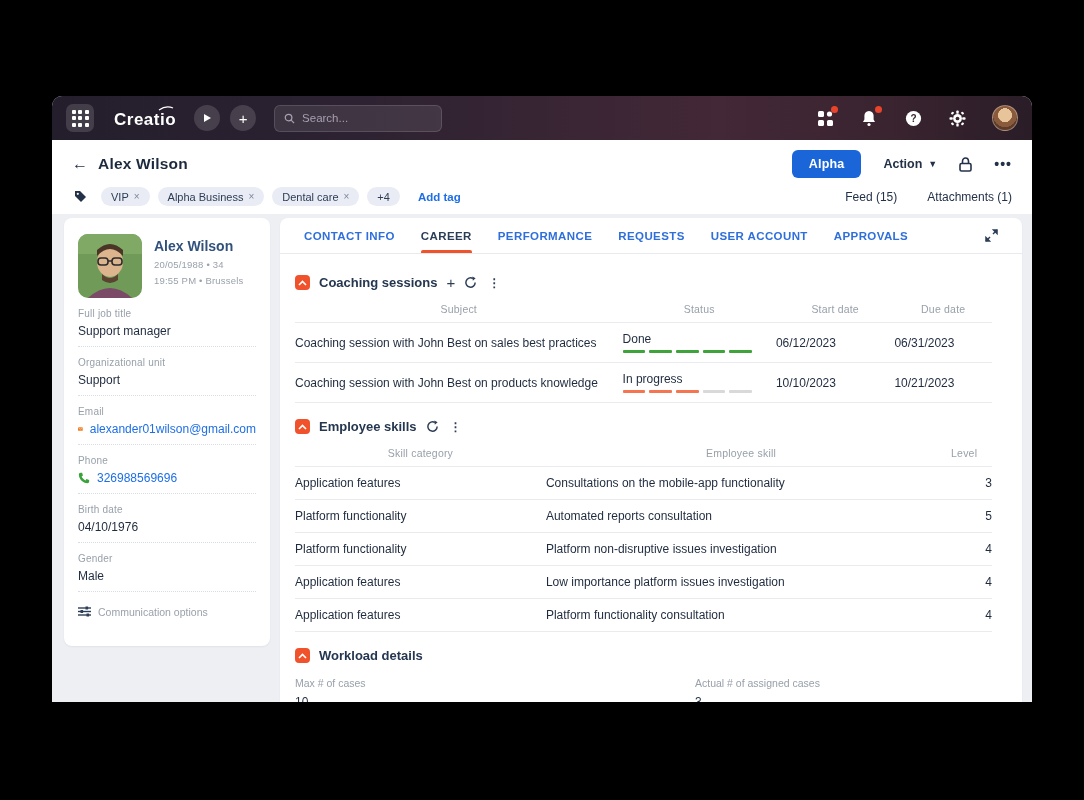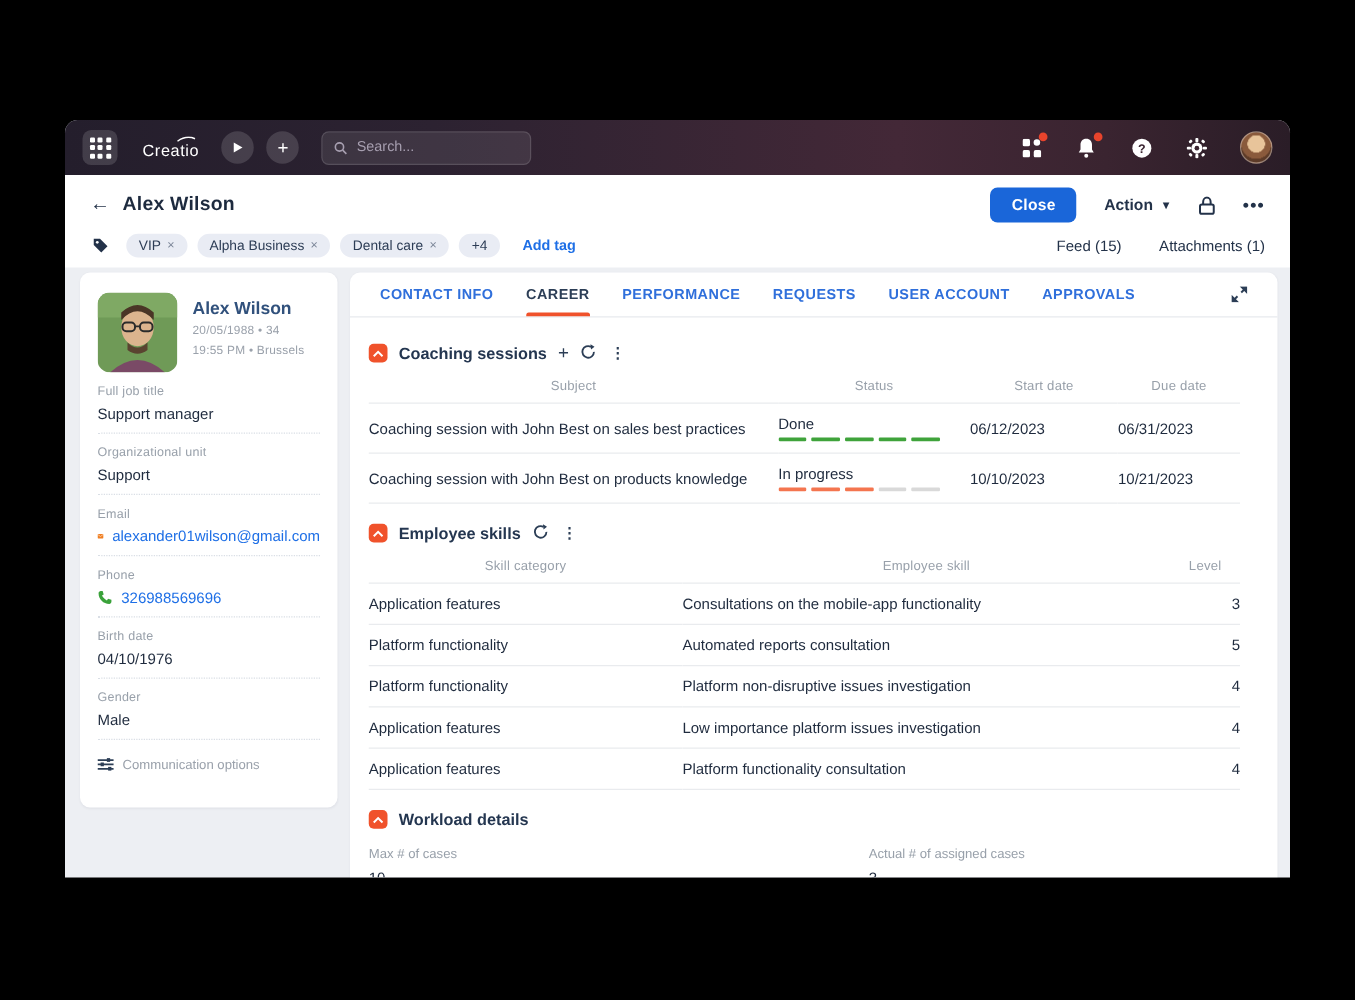--- a/index.html
+++ b/index.html
@@ -21,21 +21,21 @@
     height:44px; flex:0 0 44px;
     background:linear-gradient(90deg,#241e2c 0%,#2c2231 30%,#432837 68%,#3a2430 85%,#2a1d27 100%);
     display:flex; align-items:center; padding:0 14px; gap:10px;
   }
   .nav-grid-btn {
     width:28px; height:28px; border-radius:7px; background:rgba(255,255,255,.14);
     display:grid; grid-template-columns:repeat(3,4px); grid-template-rows:repeat(3,4px);
     gap:2.5px; align-content:center; justify-content:center; cursor:pointer;
   }
   .nav-grid-btn i { width:4px; height:4px; background:#fff; border-radius:1px; }
-  .logo { color:#fff; font-size:13px; letter-spacing:.5px; margin:4px 8px 0 10px; position:relative; font-weight:400;}
+  .logo { color:#fff; font-size:17px; letter-spacing:.5px; margin:4px 8px 0 10px; position:relative; font-weight:700;}
   .logo .swoosh { position:absolute; right:2px; top:-4px; width:16px; height:6px; }
   .nav-round {
     width:26px; height:26px; border-radius:50%; background:rgba(255,255,255,.14);
     color:#fff; display:flex; align-items:center; justify-content:center;
     font-size:11px; cursor:pointer;
   }
   .nav-round.plus { font-size:15px; font-weight:400; }
   .search-box {
     margin-left:8px; width:168px; height:27px; border-radius:6px;
     background:rgba(255,255,255,.09); border:1px solid rgba(255,255,255,.13);
@@ -100,21 +100,21 @@
     padding:0 0 0 0; margin-right:26px; cursor:pointer; height:100%;
     display:flex; align-items:center; position:relative;
   }
   .tab.active { color:#2c3e56; }
   .tab.active::after {
     content:""; position:absolute; left:0; right:0; bottom:0; height:3px;
     background:#f0522b; border-radius:2px 2px 0 0;
   }
   .expand-btn { margin-left:auto; cursor:pointer; display:flex; }
   .panel-body { padding:11px 30px 0 15px; }
-  .section-head { display:flex; align-items:flex-start; gap:9px; margin-top:10px; }
+  .section-head { display:flex; align-items:center; gap:9px; margin-top:10px; }
   .sec-chevron {
     width:15px; height:15px; border-radius:4px; background:#f0522b;
     display:flex; align-items:center; justify-content:center; cursor:pointer; flex:0 0 15px;
   }
   .sec-title { font-size:13px; font-weight:700; color:#243650; }
   .sec-ico { color:#2c3e56; cursor:pointer; display:flex; align-items:center; }
   .plus-ico { font-size:15px; font-weight:400; color:#2c3e56; cursor:pointer; line-height:1; }
   .kebab { color:#2c3e56; font-size:12px; font-weight:700; cursor:pointer; padding:0 2px; }
   table.grid { width:100%; border-collapse:collapse; margin-top:4px; }
   table.grid th {
@@ -215,21 +215,21 @@
       </div>
       <div class="avatar"></div>
     </div>
   </div>
 
   <div class="rec-header">
     <div class="rec-row1">
       <span class="back-arrow">←</span>
       <span class="rec-title">Alex Wilson</span>
       <div class="rec-actions">
-        <button class="btn-close">Close</button>
+        <button class="btn-close">Alpha</button>
         <div class="action-dd">
           <span>Action</span>
           <span class="caret">▼</span>
         </div>
         <svg width="13" height="15" viewBox="0 0 13 15">
           <rect x="1" y="6.5" width="11" height="7.5" rx="1.5" fill="none" stroke="#233249" stroke-width="1.6"></rect>
           <path d="M3.5 6.5 L3.5 4.5 C3.5 2.6 4.8 1 6.5 1 C8.2 1 9.5 2.6 9.5 4.5 L9.5 6.5" fill="none" stroke="#233249" stroke-width="1.6"></path>
         </svg>
         <span class="dots-h">•••</span>
       </div>

